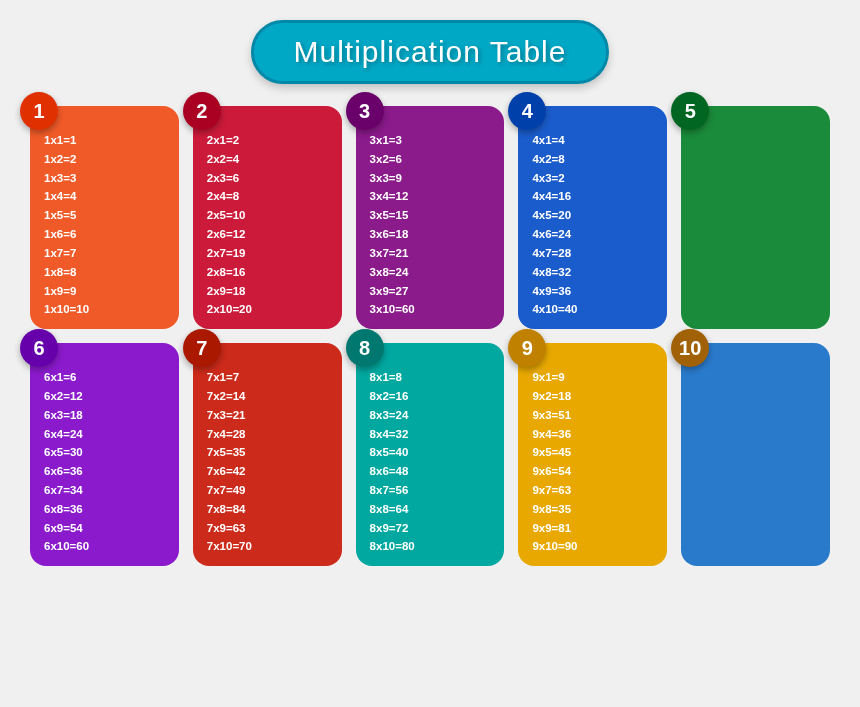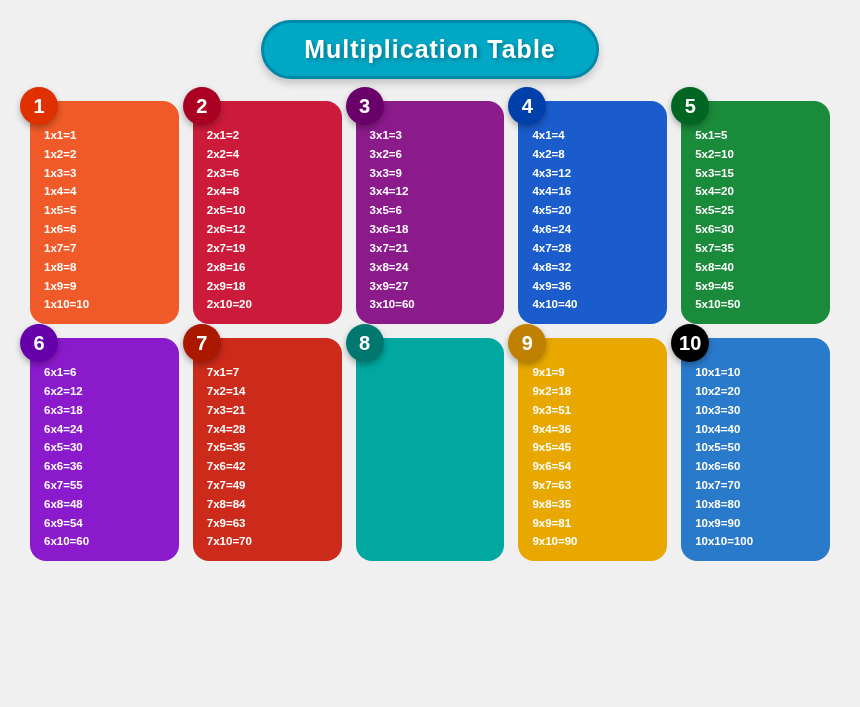--- a/index.html
+++ b/index.html
@@ -19,22 +19,22 @@
       background: #00a8c6;
       border-radius: 40px;
       padding: 12px 40px;
       margin-bottom: 22px;
       border: 3px solid #0088a8;
       box-shadow: 0 4px 8px rgba(0,0,0,0.2);
     }
 
     .title-text {
       color: white;
-      font-size: 25px;
-      font-weight: 700;
+      font-size: 30px;
+      font-weight: 400;
       letter-spacing: 1px;
       text-shadow: 2px 2px 4px rgba(0,0,0,0.3);
     }
 
     .tables-grid {
       display: grid;
       grid-template-columns: repeat(5, 1fr);
       grid-template-rows: repeat(2, 1fr);
       gap: 14px;
       width: 100%;
@@ -96,21 +96,21 @@
     
     .badge-1 { background: #e03000; }
     .badge-2 { background: #aa0022; }
     .badge-3 { background: #6a006a; }
     .badge-4 { background: #0040aa; }
     .badge-5 { background: #006622; }
     .badge-6 { background: #6600aa; }
     .badge-7 { background: #aa1800; }
     .badge-8 { background: #007870; }
     .badge-9 { background: #c08000; }
-    .badge-10 { background: #000000; }
+    .badge-10 { background: #a16207; }
   </style>
 </head>
 <body>
 
 <div class="title-container">
   <span class="title-text">Multiplication Table</span>
 </div>
 
 <div class="tables-grid" id="tables-grid">
 <div class="table-card card-1">
@@ -143,69 +143,57 @@
         <div class="equation-line">2x10=20</div>
       </div>
     </div>
     <div class="table-card card-3">
       <div class="table-number-badge badge-3">3</div>
       <div class="table-equations">
         <div class="equation-line">3x1=3</div>
         <div class="equation-line">3x2=6</div>
         <div class="equation-line">3x3=9</div>
         <div class="equation-line">3x4=12</div>
-        <div class="equation-line">3x5=6</div>
+        <div class="equation-line">3x5=15</div>
         <div class="equation-line">3x6=18</div>
         <div class="equation-line">3x7=21</div>
         <div class="equation-line">3x8=24</div>
         <div class="equation-line">3x9=27</div>
         <div class="equation-line">3x10=60</div>
       </div>
     </div>
     <div class="table-card card-4">
       <div class="table-number-badge badge-4">4</div>
       <div class="table-equations">
         <div class="equation-line">4x1=4</div>
         <div class="equation-line">4x2=8</div>
-        <div class="equation-line">4x3=12</div>
+        <div class="equation-line">4x3=2</div>
         <div class="equation-line">4x4=16</div>
         <div class="equation-line">4x5=20</div>
         <div class="equation-line">4x6=24</div>
         <div class="equation-line">4x7=28</div>
         <div class="equation-line">4x8=32</div>
         <div class="equation-line">4x9=36</div>
         <div class="equation-line">4x10=40</div>
       </div>
     </div>
     <div class="table-card card-5">
       <div class="table-number-badge badge-5">5</div>
-      <div class="table-equations">
-        <div class="equation-line">5x1=5</div>
-        <div class="equation-line">5x2=10</div>
-        <div class="equation-line">5x3=15</div>
-        <div class="equation-line">5x4=20</div>
-        <div class="equation-line">5x5=25</div>
-        <div class="equation-line">5x6=30</div>
-        <div class="equation-line">5x7=35</div>
-        <div class="equation-line">5x8=40</div>
-        <div class="equation-line">5x9=45</div>
-        <div class="equation-line">5x10=50</div>
-      </div>
     </div>
     <div class="table-card card-6">
       <div class="table-number-badge badge-6">6</div>
       <div class="table-equations">
         <div class="equation-line">6x1=6</div>
         <div class="equation-line">6x2=12</div>
         <div class="equation-line">6x3=18</div>
         <div class="equation-line">6x4=24</div>
         <div class="equation-line">6x5=30</div>
         <div class="equation-line">6x6=36</div>
-        <div class="equation-line">6x7=55</div>
-        <div class="equation-line">6x8=48</div>
+        <div class="equation-line">6x7=34</div>
+        <div class="equation-line">6x8=36</div>
         <div class="equation-line">6x9=54</div>
         <div class="equation-line">6x10=60</div>
       </div>
     </div>
     <div class="table-card card-7">
       <div class="table-number-badge badge-7">7</div>
       <div class="table-equations">
         <div class="equation-line">7x1=7</div>
         <div class="equation-line">7x2=14</div>
         <div class="equation-line">7x3=21</div>
@@ -213,44 +201,44 @@
         <div class="equation-line">7x5=35</div>
         <div class="equation-line">7x6=42</div>
         <div class="equation-line">7x7=49</div>
         <div class="equation-line">7x8=84</div>
         <div class="equation-line">7x9=63</div>
         <div class="equation-line">7x10=70</div>
       </div>
     </div>
     <div class="table-card card-8">
       <div class="table-number-badge badge-8">8</div>
+      <div class="table-equations">
+        <div class="equation-line">8x1=8</div>
+        <div class="equation-line">8x2=16</div>
+        <div class="equation-line">8x3=24</div>
+        <div class="equation-line">8x4=32</div>
+        <div class="equation-line">8x5=40</div>
+        <div class="equation-line">8x6=48</div>
+        <div class="equation-line">8x7=56</div>
+        <div class="equation-line">8x8=64</div>
+        <div class="equation-line">8x9=72</div>
+        <div class="equation-line">8x10=80</div>
+      </div>
     </div>
     <div class="table-card card-9">
       <div class="table-number-badge badge-9">9</div>
       <div class="table-equations">
         <div class="equation-line">9x1=9</div>
         <div class="equation-line">9x2=18</div>
         <div class="equation-line">9x3=51</div>
         <div class="equation-line">9x4=36</div>
         <div class="equation-line">9x5=45</div>
         <div class="equation-line">9x6=54</div>
         <div class="equation-line">9x7=63</div>
         <div class="equation-line">9x8=35</div>
         <div class="equation-line">9x9=81</div>
         <div class="equation-line">9x10=90</div>
       </div>
     </div>
     <div class="table-card card-10">
       <div class="table-number-badge badge-10">10</div>
-      <div class="table-equations">
-        <div class="equation-line">10x1=10</div>
-        <div class="equation-line">10x2=20</div>
-        <div class="equation-line">10x3=30</div>
-        <div class="equation-line">10x4=40</div>
-        <div class="equation-line">10x5=50</div>
-        <div class="equation-line">10x6=60</div>
-        <div class="equation-line">10x7=70</div>
-        <div class="equation-line">10x8=80</div>
-        <div class="equation-line">10x9=90</div>
-        <div class="equation-line">10x10=100</div>
-      </div>
     </div>
   </div>
 
 </body></html>

